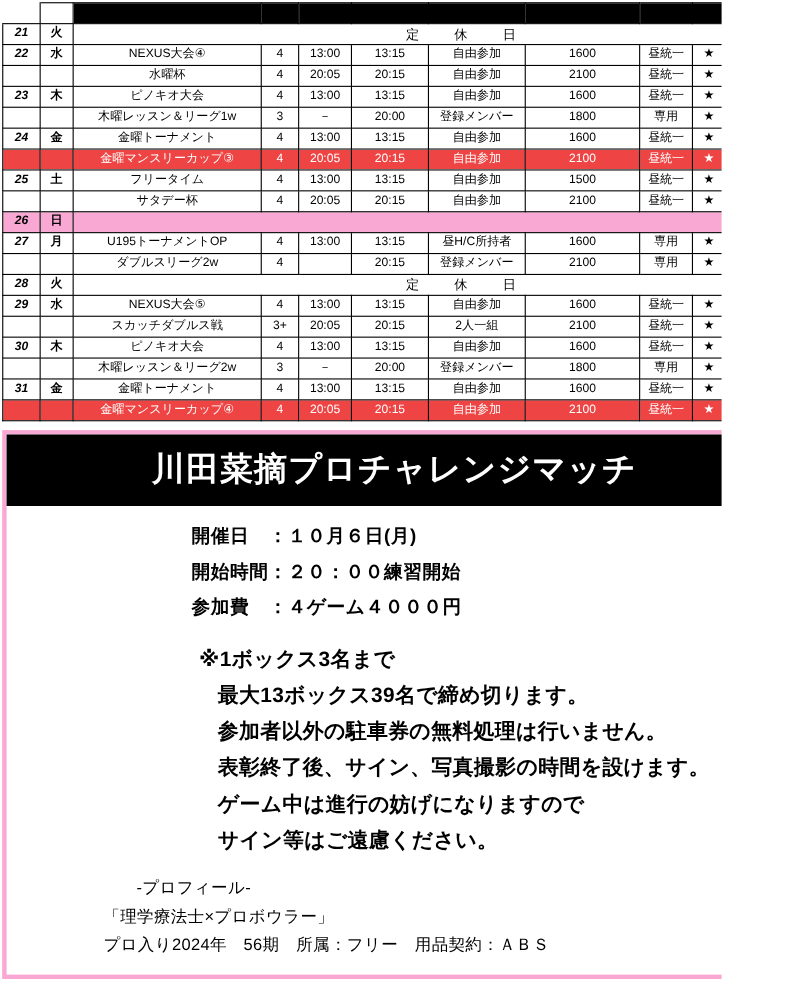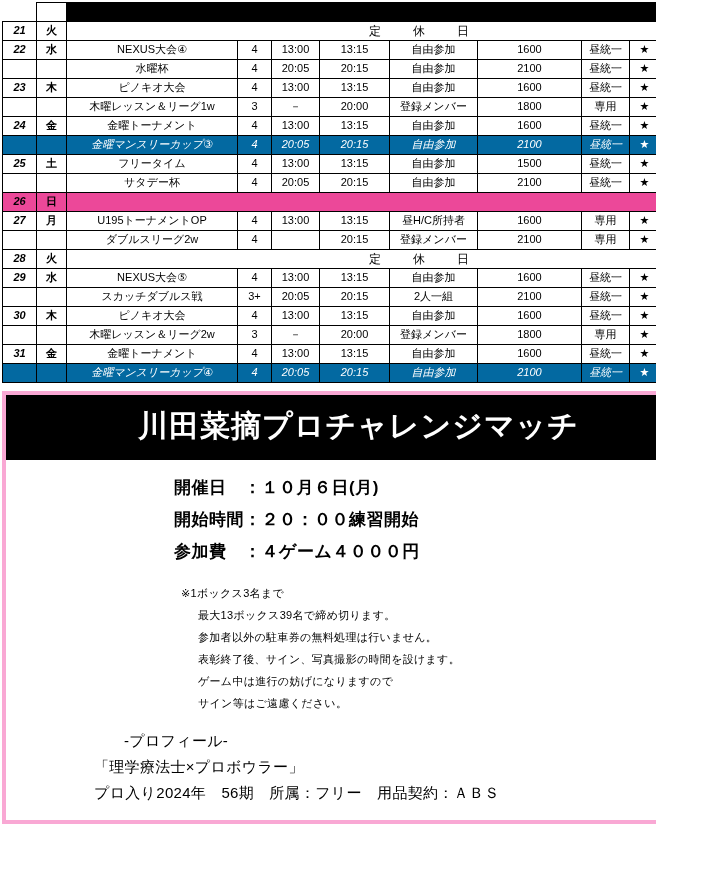--- a/index.html
+++ b/index.html
@@ -59,25 +59,24 @@
   td.note { font-size: 10px; }
   td.small { font-size: 10px; }
 
   tr.closed td.closed-cell {
     text-align: center;
     letter-spacing: 10px;
     font-size: 12px;
     font-weight: normal;
   }
   tr.highlight td {
-    background: #0369a1;
+    background: #ef4444;
     color: #ffffff;
-    font-style: italic;
-  }
-  tr.empty td { background: #ec4899; }
+  }
+  tr.empty td { background: #f9a8d4; }
 
   
   .poster {
     margin: 8px 2px 0 2px;
     width: 713px;
     border: 4px solid #f9a8d4;
     background: #fff;
   }
   .poster-title {
     background: #000000;
@@ -94,22 +93,22 @@
   .pline {
     font-size: 17px;
     font-weight: bold;
     color: #000;
     margin: 0 0 9px 0;
     padding-left: 168px;
     letter-spacing: 0.5px;
   }
   .pgap { height: 14px; }
   .nline {
-    font-size: 11px;
-    font-weight: normal;
+    font-size: 19px;
+    font-weight: bold;
     color: #000;
     margin: 0 0 7px 0;
     padding-left: 192px;
     letter-spacing: 0.3px;
   }
   .nline.first { padding-left: 175px; }
   .profile {
     font-size: 15px;
     font-weight: normal;
     margin: 0 0 7px 0;

